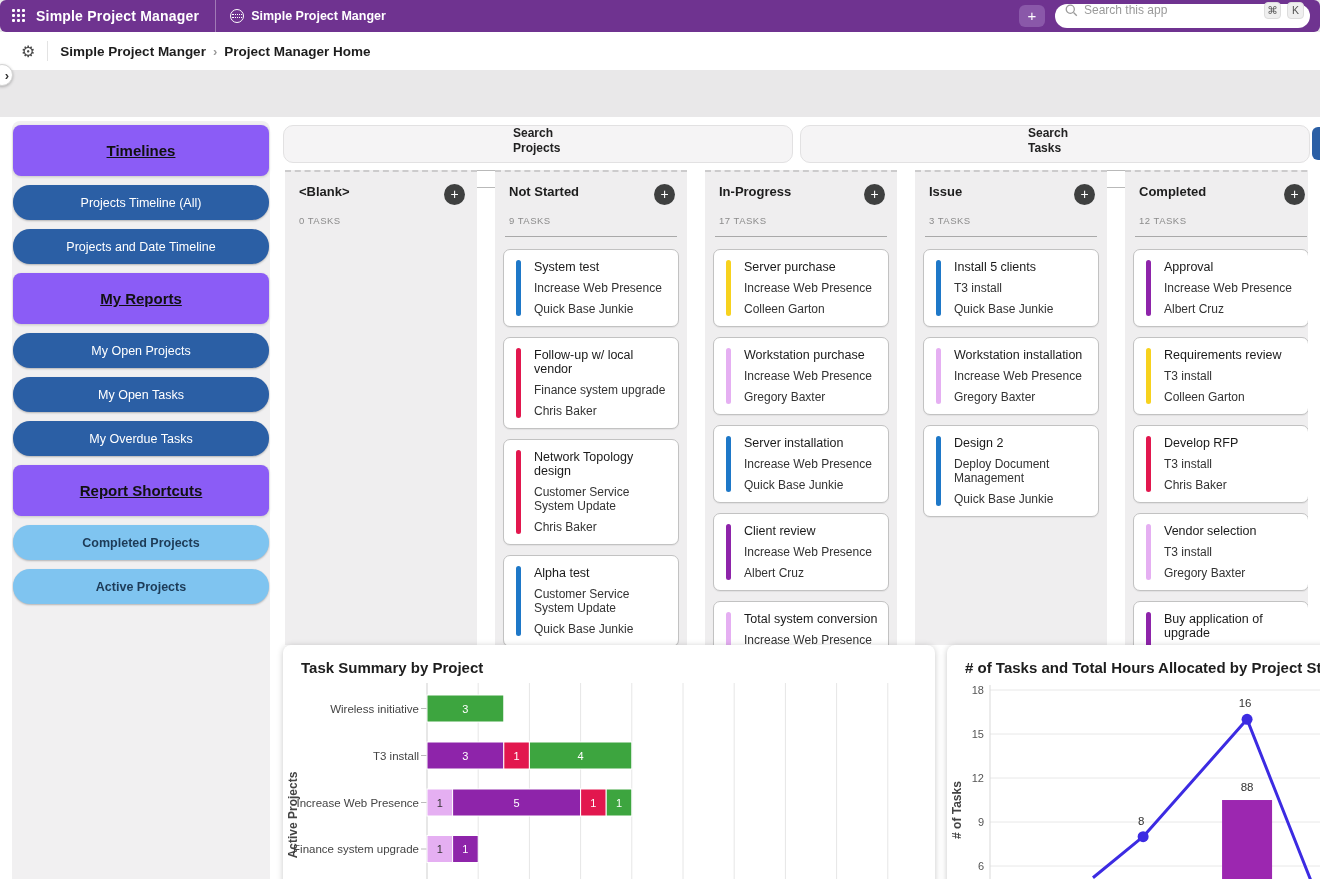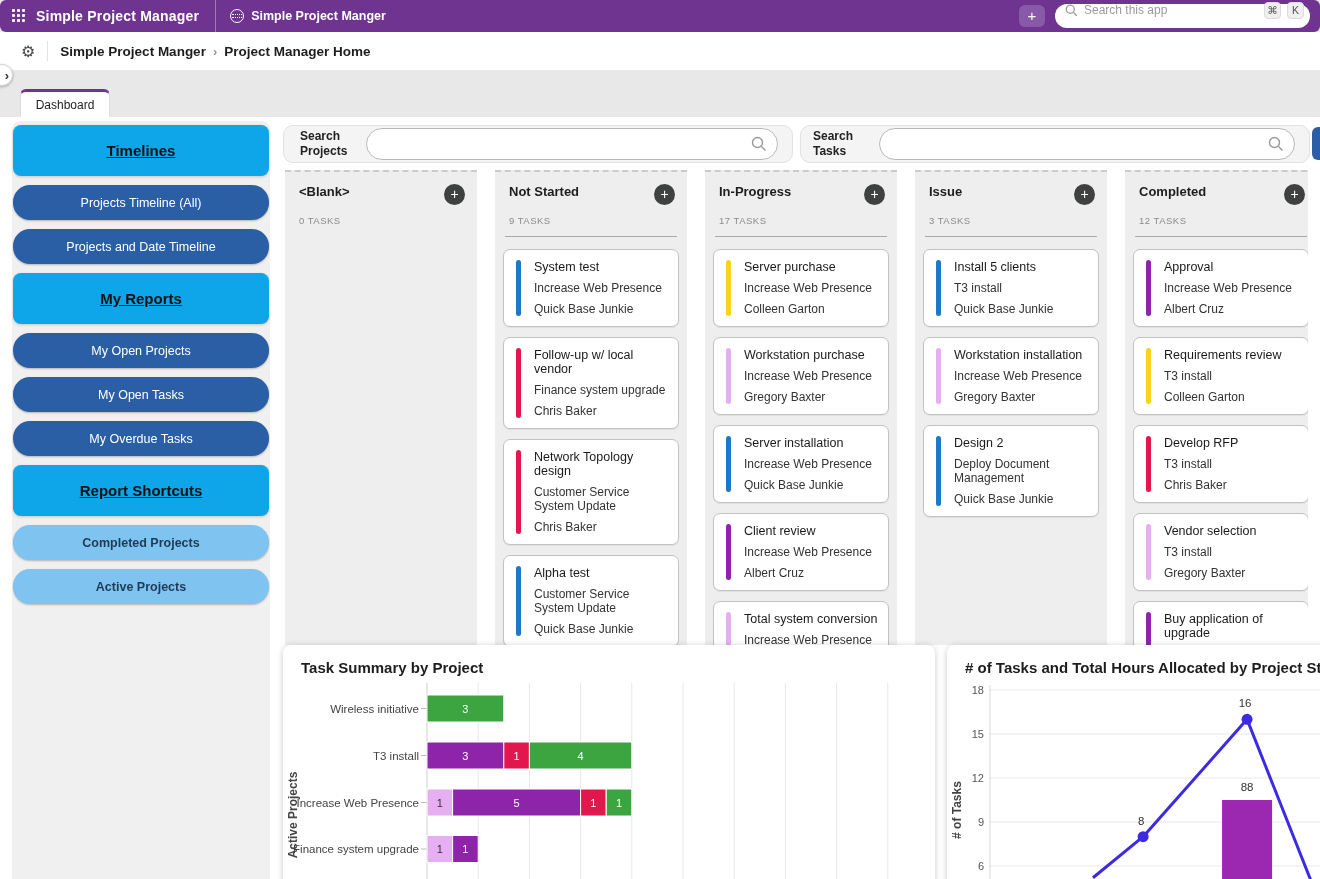--- a/index.html
+++ b/index.html
@@ -35,29 +35,29 @@
 
   
   .tabstrip { position:absolute; left:0; top:70px; width:1320px; height:47px; background:#E9E8E9; }
   .tab { position:absolute; left:20px; bottom:0; width:90px; height:28px; background:#fff; border:1px solid #dcdcdc; border-bottom:none; border-top:3px solid #6F3390; border-radius:6px 6px 0 0; font-size:12px; color:#1d1d1d; display:flex; align-items:center; justify-content:center; cursor:pointer; }
 
   
   .content { position:absolute; left:0; top:117px; width:1320px; height:762px; background:#fff; overflow:hidden; }
 
   
   .sidebar { position:absolute; left:12px; top:4px; width:258px; height:780px; background:#F1F0F1; border-radius:8px; padding:4px 1px; display:flex; flex-direction:column; gap:9px; }
-  .side-card { background:#0ea5e9; border-radius:8px; box-shadow:0 1px 3px rgba(0,0,0,.18); height:51px; flex:none; display:flex; align-items:center; justify-content:center; }
+  .side-card { background:#8b5cf6; border-radius:8px; box-shadow:0 1px 3px rgba(0,0,0,.18); height:51px; flex:none; display:flex; align-items:center; justify-content:center; }
   .side-card h2 { font-size:15px; font-weight:bold; text-decoration:underline; color:#111; }
   .side-btn { height:35px; flex:none; border:none; border-radius:17px; font-size:12.5px; cursor:pointer; box-shadow:0 1px 2px rgba(0,0,0,.25); font-family:"Liberation Sans",sans-serif; }
   .side-btn.dark { background:#2B5FA5; color:#fff; }
   .side-btn.light { background:#7FC4F0; color:#1d3b57; font-weight:bold; }
 
   
   .search-row { position:absolute; left:283px; top:8px; height:38px; }
-  .search-box { position:absolute; top:0; height:38px; width:510px; background:#F5F4F5; border:1px solid #e2e1e2; border-radius:10px; display:flex; align-items:center; padding:0 14px 0 16px; gap:14px; }
+  .search-box { position:absolute; top:0; height:38px; width:510px; background:#F5F4F5; border:1px solid #e2e1e2; border-radius:10px; display:flex; align-items:center; padding:0 14px 0 16px; gap:14px;flex-direction:column; }
   .search-box.tasks { left:517px;padding-left:12px; }
   .search-label { font-size:12px; font-weight:bold; color:#222; width:52px; line-height:1.25; }
   .pill-input { flex:1; height:32px; background:#fff; border:1.5px solid #b9b9b9; border-radius:16px; display:flex; align-items:center; padding:0 10px 0 12px; }
   .pill-input input { flex:1; border:none; outline:none; background:transparent; font-size:13px; font-family:"Liberation Sans",sans-serif; }
   .edge-chip { position:absolute; left:1029px; top:2px; width:14px; height:33px; background:#2B5FA5; border-radius:6px 0 0 6px; cursor:pointer; }
 
   
   .board { position:absolute; left:285px; top:53px; width:1023px; height:475px; display:flex; gap:18px; overflow:hidden; }
   .col { width:192px; flex:none; background:#EFEEEF; border-top:2px dashed #cccbcc; padding:12px 8px 8px; }
   .col-head { display:flex; align-items:flex-start; padding:0 4px 0 6px; }
@@ -116,23 +116,20 @@
   <div class="breadbar">
     <span class="gear">⚙</span>
     <span class="bread-divider"></span>
     <span class="crumb">Simple Project Manger</span>
     <span class="crumb-sep">›</span>
     <span class="crumb">Project Manager Home</span>
   </div>
 
   <button class="panel-chevron">›</button>
 
-  <div class="tabstrip">
-    <div class="tab">Dashboard</div>
-  </div>
 
   <div class="content">
 
     <aside class="sidebar" id="sidebar">
         <div class="side-card">
           <h2>Timelines</h2>
         </div>
         <button class="side-btn dark">Projects Timeline (All)</button>
         <button class="side-btn dark">Projects and Date Timeline</button>
         <div class="side-card">

